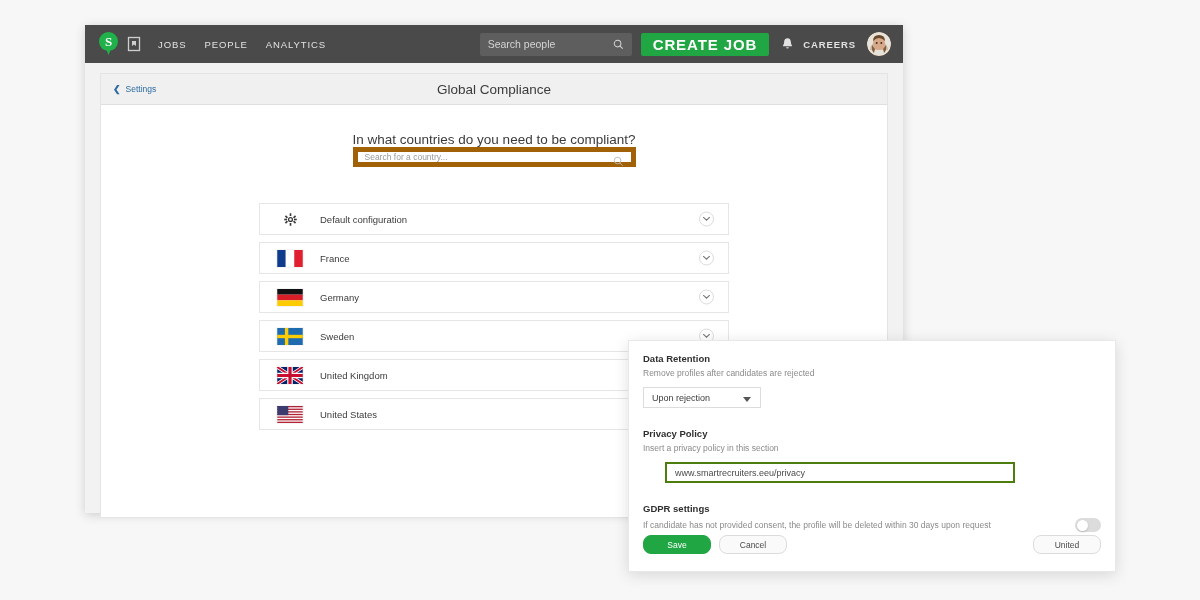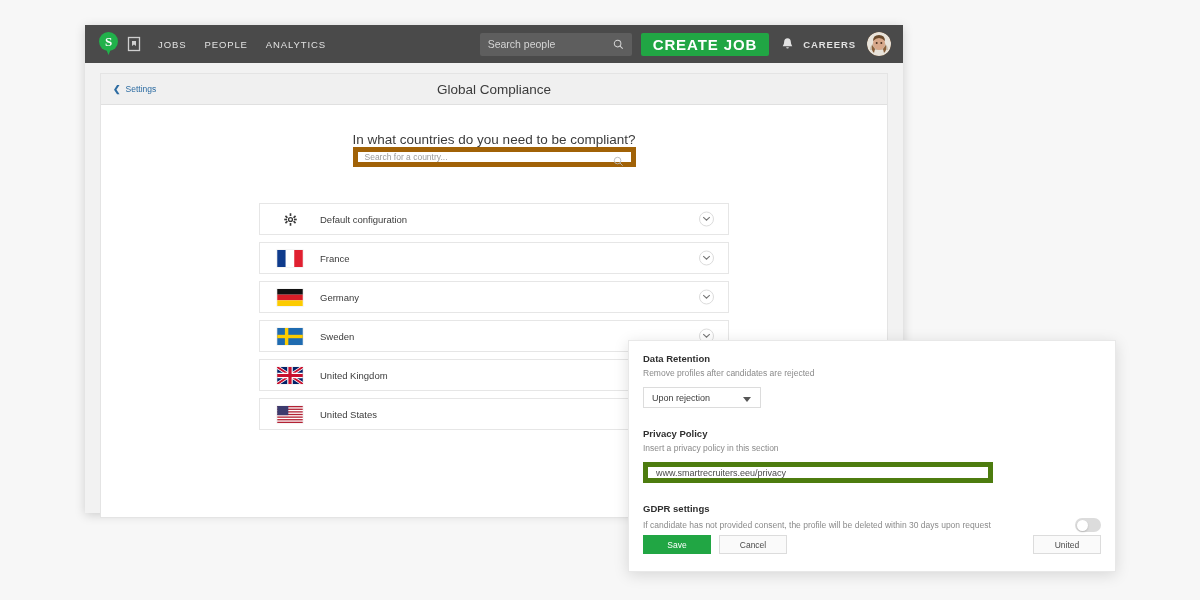--- a/index.html
+++ b/index.html
@@ -141,42 +141,42 @@
     display: flex; align-items: center; padding: 0 8px; position: relative;
     font-size: 9px; color: #3b3b3b; cursor: pointer;
   }
   .caret {
     position: absolute; right: 9px; top: 9px;
     width: 0; height: 0; border-left: 4px solid transparent;
     border-right: 4px solid transparent; border-top: 5px solid #565656;
   }
   .gap-lg { height: 20px; }
   .text-input {
-    width: 350px; height: 21px; border: 5px solid #4d7c0f; background: #fff;
+    width: 350px; height: 21px; border: 2px solid #4d7c0f; background: #fff;
     display: flex; align-items: center; padding: 0 8px;
-    font-size: 9px; color: #4a4a4a; cursor: text;
+    font-size: 9px; color: #4a4a4a; cursor: text; margin-left: 22px;
   }
   .gdpr-row { display: flex; align-items: center; }
   .gdpr-row .sec-sub { margin-bottom: 0; }
   .toggle {
     margin-left: auto; width: 26px; height: 14px; border-radius: 7px;
     background: #dcdcdc; position: relative; cursor: pointer; flex: 0 0 auto;
   }
   .toggle .knob {
     position: absolute; left: 1.5px; top: 1.5px;
     width: 11px; height: 11px; border-radius: 50%; background: #fff;
     box-shadow: 0 1px 2px rgba(0,0,0,0.18);
   }
   .btn-row {
     position: absolute; left: 14px; right: 14px; bottom: 17px;
     display: flex; align-items: center; gap: 8px;
   }
   .btn {
     height: 19px; min-width: 68px; padding: 0 10px;
-    font-size: 8.5px; border-radius: 0; cursor: pointer;
+    font-size: 8.5px; border-radius: 8px; cursor: pointer;
     display: flex; align-items: center; justify-content: center;
     font-family: "Liberation Sans", sans-serif;
   }
   .btn-save { background: #21a644; color: #fff; border: 1px solid #21a644; }
   .btn-cancel { background: #fafafa; color: #4a4a4a; border: 1px solid #dcdcdc; }
   .btn-delete { background: #fafafa; color: #4a4a4a; border: 1px solid #dcdcdc; margin-left: auto; }
 </style>
 </head>
 <body>
 

